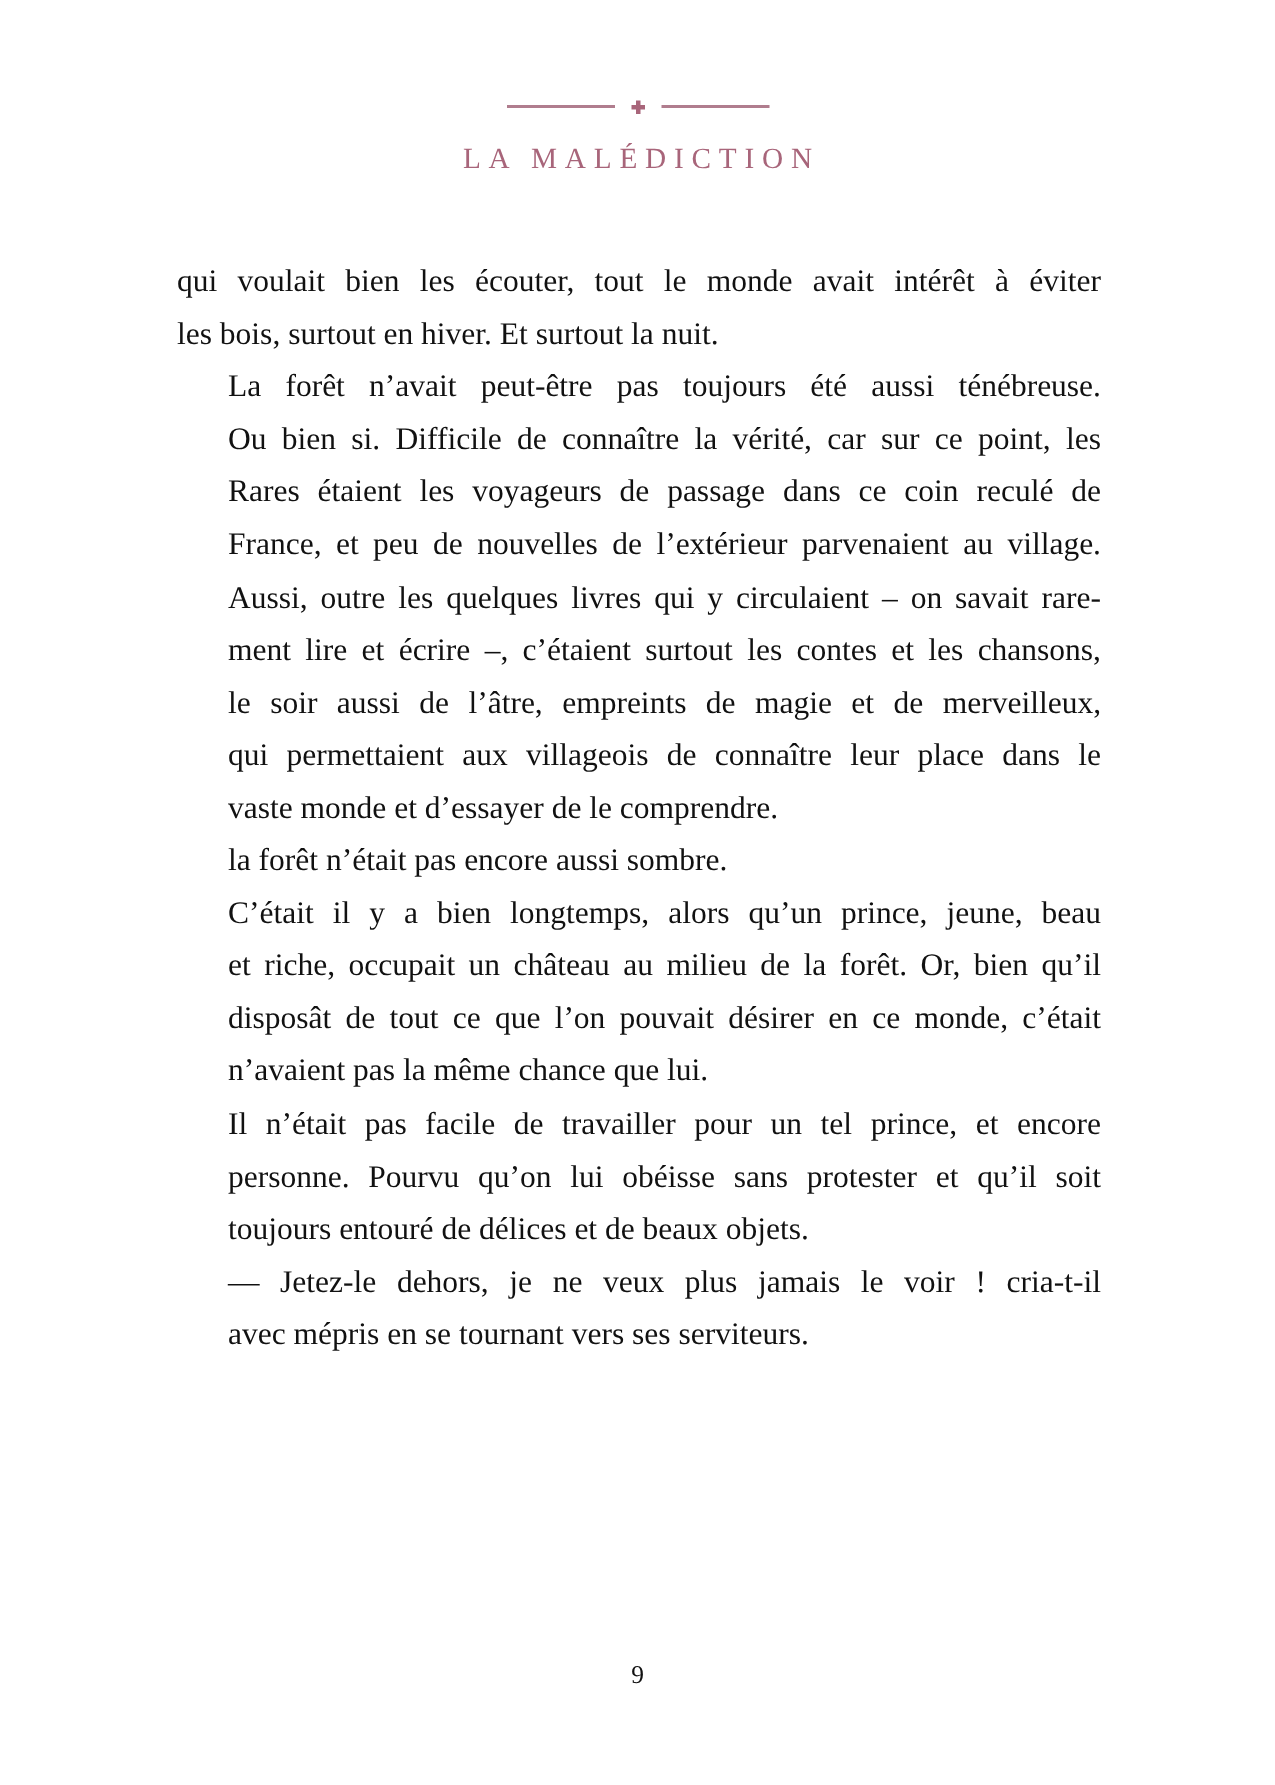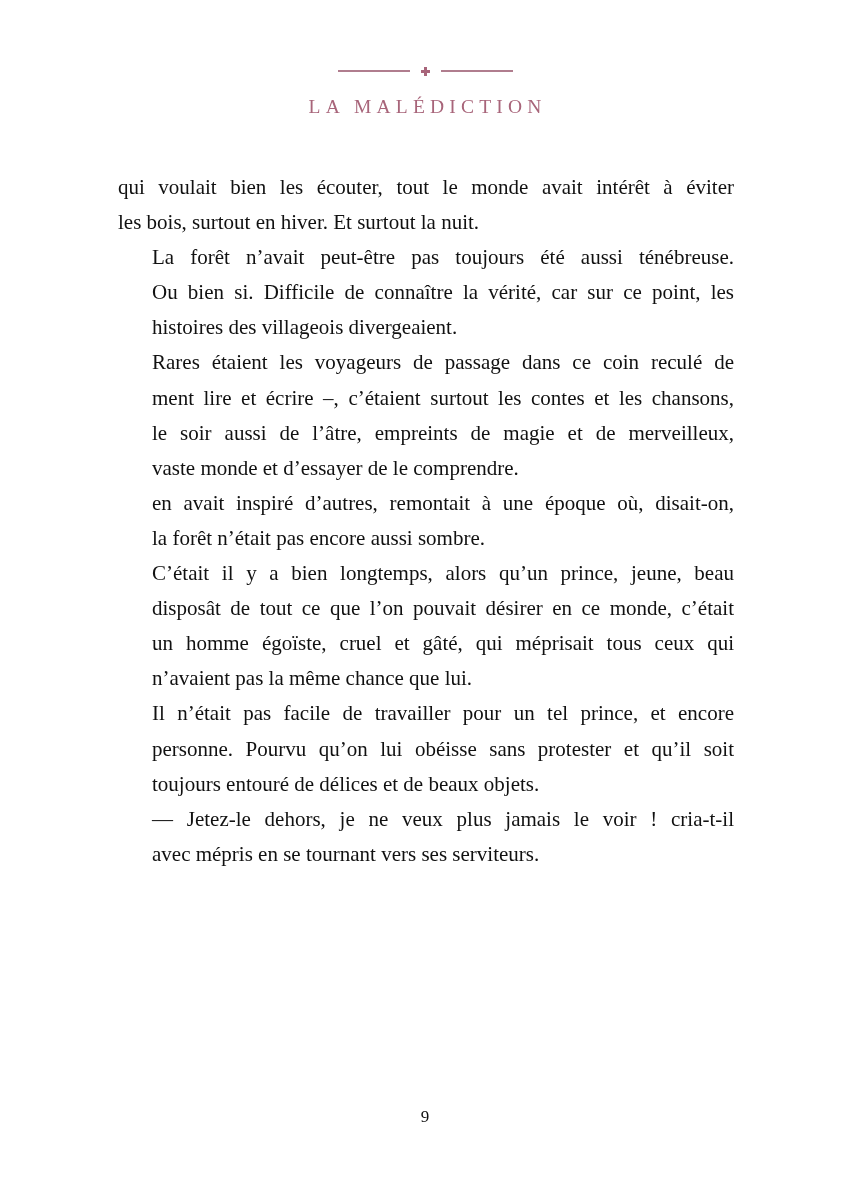--- a/index.html
+++ b/index.html
@@ -156,36 +156,37 @@
   </div>
 
   <div class="text-column">
       <p class="para">
         <span class="ln">qui voulait bien les écouter, tout le monde avait intérêt à éviter</span>
         <span class="ln last">les bois, surtout en hiver. Et surtout la nuit.</span>
       </p>
       <p class="para indent">
         <span class="ln">La forêt n’avait peut-être pas toujours été aussi ténébreuse.</span>
         <span class="ln">Ou bien si. Difficile de connaître la vérité, car sur ce point, les</span>
-        <span class="ln last">histoires des villageois divergeaient.</span>
       </p>
       <p class="para indent">
         <span class="ln">Rares étaient les voyageurs de passage dans ce coin reculé de</span>
+        <span class="ln">France, et peu de nouvelles de l’extérieur parvenaient au village.</span>
+        <span class="ln">Aussi, outre les quelques livres qui y circulaient – on savait rare-</span>
         <span class="ln">ment lire et écrire –, c’étaient surtout les contes et les chansons,</span>
         <span class="ln">le soir aussi de l’âtre, empreints de magie et de merveilleux,</span>
+        <span class="ln">qui permettaient aux villageois de connaître leur place dans le</span>
         <span class="ln last">vaste monde et d’essayer de le comprendre.</span>
       </p>
       <p class="para indent">
-        <span class="ln">en avait inspiré d’autres, remontait à une époque où, disait-on,</span>
         <span class="ln last">la forêt n’était pas encore aussi sombre.</span>
       </p>
       <p class="para indent">
         <span class="ln">C’était il y a bien longtemps, alors qu’un prince, jeune, beau</span>
+        <span class="ln">et riche, occupait un château au milieu de la forêt. Or, bien qu’il</span>
         <span class="ln">disposât de tout ce que l’on pouvait désirer en ce monde, c’était</span>
-        <span class="ln">un homme égoïste, cruel et gâté, qui méprisait tous ceux qui</span>
         <span class="ln last">n’avaient pas la même chance que lui.</span>
       </p>
       <p class="para indent">
         <span class="ln">Il n’était pas facile de travailler pour un tel prince, et encore</span>
         <span class="ln">personne. Pourvu qu’on lui obéisse sans protester et qu’il soit</span>
         <span class="ln last">toujours entouré de délices et de beaux objets.</span>
       </p>
       <p class="para indent">
         <span class="ln">— Jetez-le dehors, je ne veux plus jamais le voir ! cria-t-il</span>
         <span class="ln last">avec mépris en se tournant vers ses serviteurs.</span>

